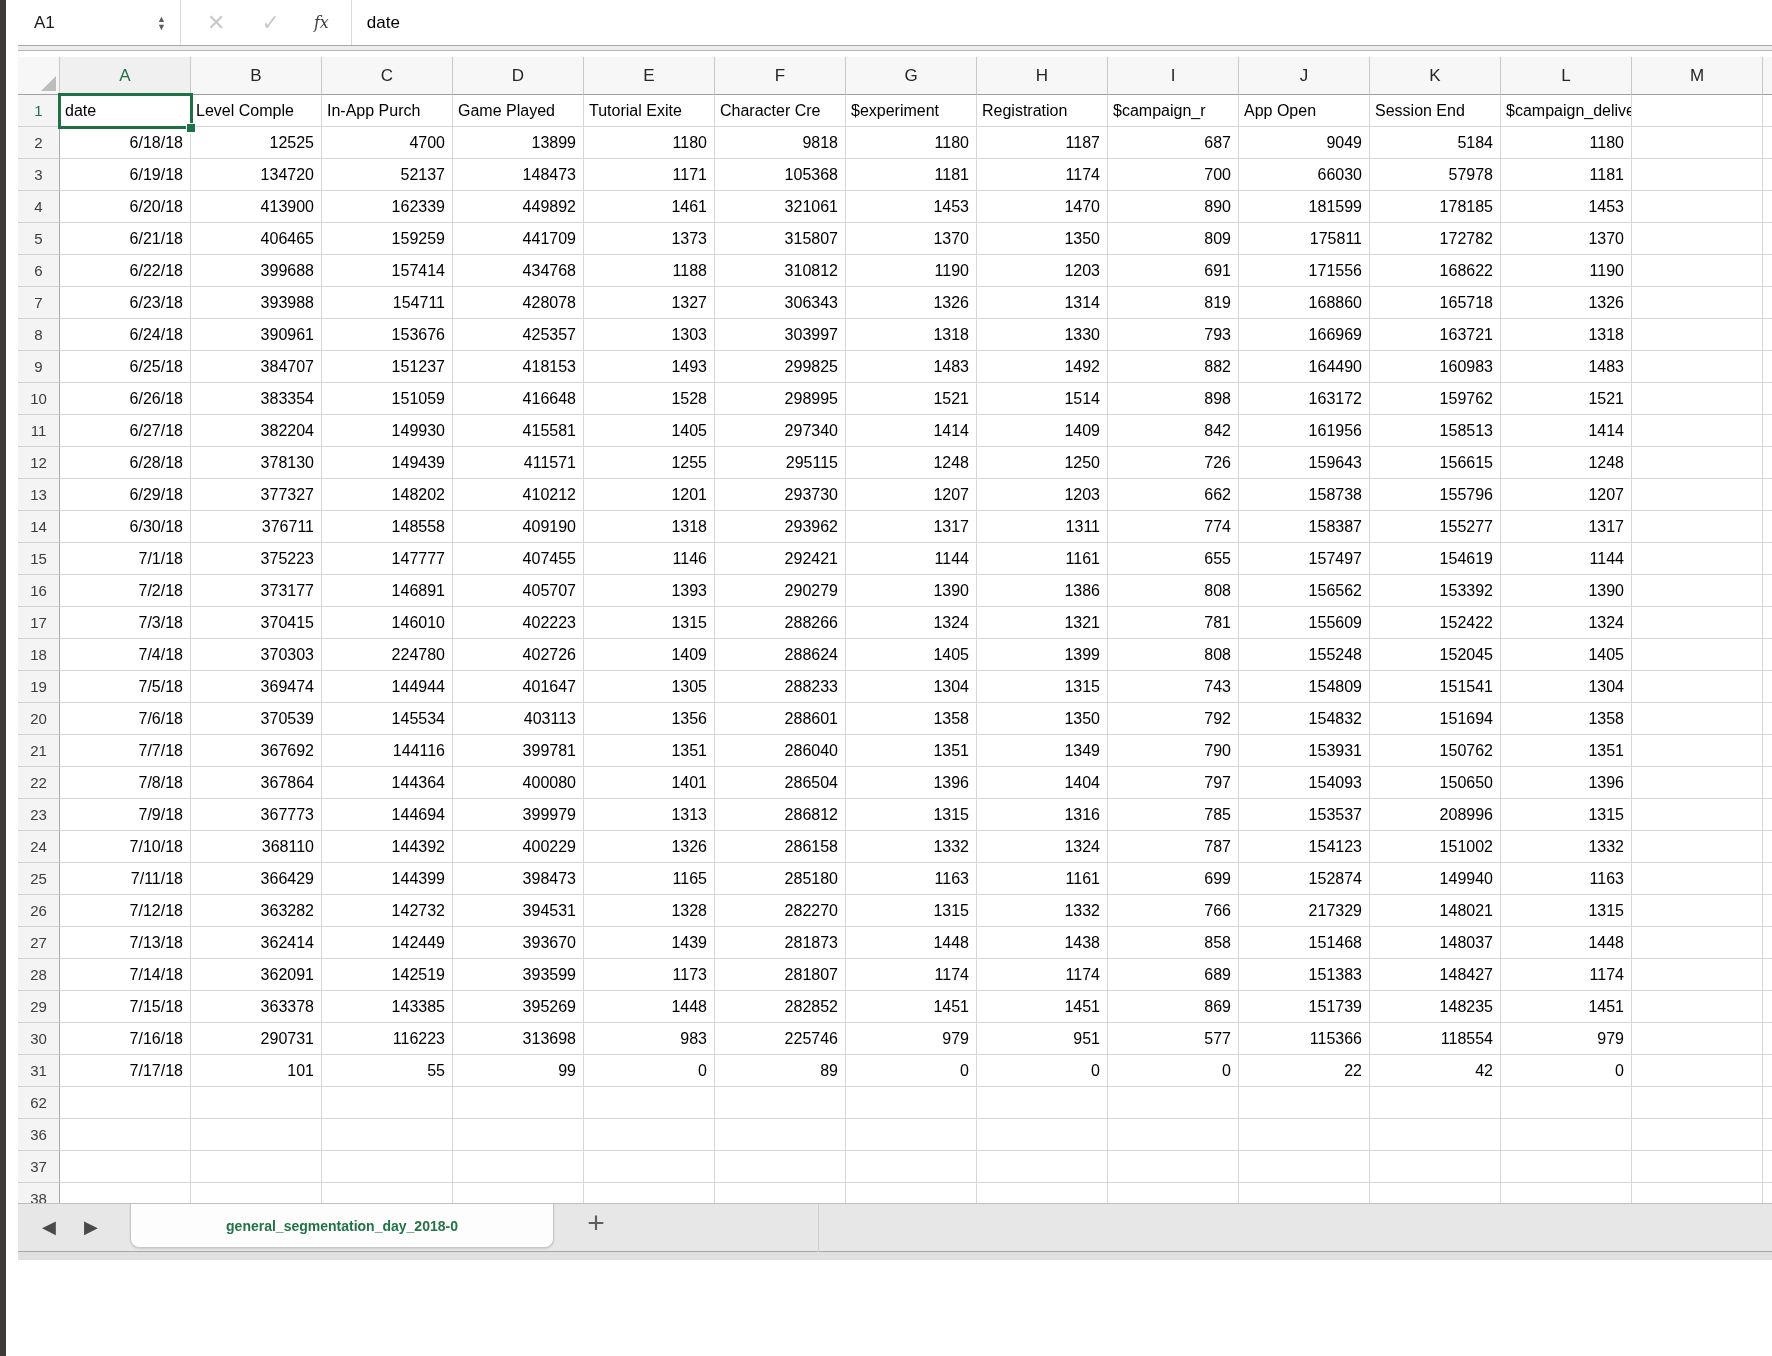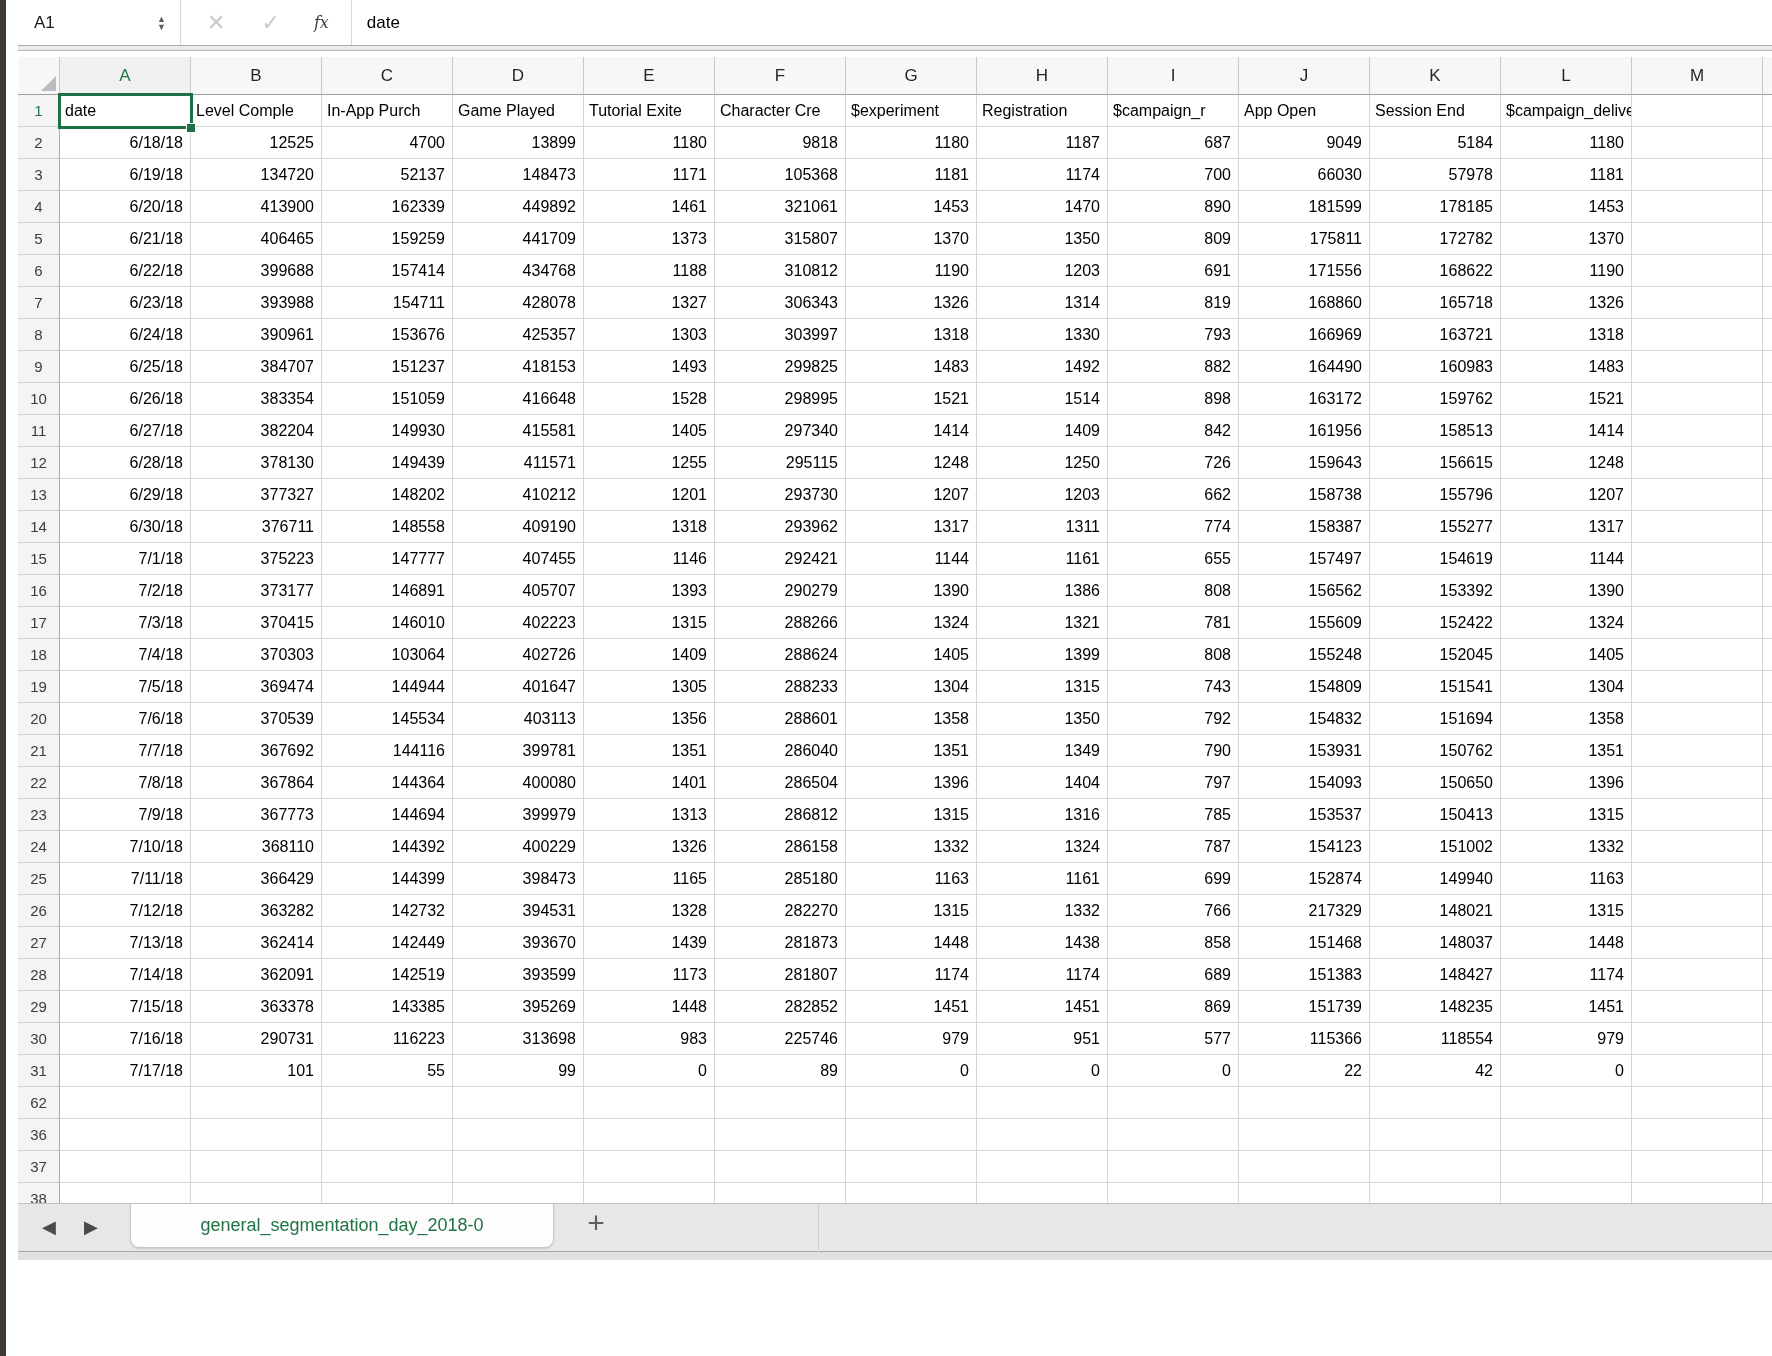--- a/index.html
+++ b/index.html
@@ -59,21 +59,21 @@
 
   
   .sheet-bar { position:relative; height:48px; background:#e7e7e7; border-top:1px solid #c0c0c0; }
   .nav { position:absolute; top:12px; font-size:18px; color:#4a4a4a; cursor:pointer; }
   .nav.prev { left:24px; }
   .nav.next { left:66px; }
   .sheet-tab { position:absolute; left:112px; top:0; width:424px; height:44px;
     background:#fdfdfd; border:1px solid #c6c6c6; border-top:none; border-radius:0 0 9px 9px;
     display:flex; align-items:center; justify-content:center; cursor:pointer;
     box-shadow:0 1px 2px rgba(0,0,0,0.12); }
-  .sheet-tab span { font-size:18px; font-weight:400; color:#217346; }
+  .sheet-tab span { font-size:14px; font-weight:700; color:#217346; }
   .add-sheet { position:absolute; left:556px; top:2px; width:44px; text-align:center;
     font-size:30px; font-weight:300; color:#5f5f5f; cursor:pointer; }
   .bar-divider { position:absolute; left:800px; top:0; width:1px; height:48px; background:#cfcfcf; }
   .bottom-strip { height:9px; background:#e0e0e0; border-top:1px solid #a8a8a8; }
 </style>
 </head>
 <body>
 
 <div class="screen">
   <div class="left-edge"></div>
@@ -404,21 +404,21 @@
           <div class="cell">155609</div>
           <div class="cell">152422</div>
           <div class="cell">1324</div>
           <div class="cell"></div>
           <div class="cell partial"></div>
         </div>
         <div class="g-row data-row">
           <div class="gut">18</div>
           <div class="cell">7/4/18</div>
           <div class="cell">370303</div>
-          <div class="cell">103064</div>
+          <div class="cell">224780</div>
           <div class="cell">402726</div>
           <div class="cell">1409</div>
           <div class="cell">288624</div>
           <div class="cell">1405</div>
           <div class="cell">1399</div>
           <div class="cell">808</div>
           <div class="cell">155248</div>
           <div class="cell">152045</div>
           <div class="cell">1405</div>
           <div class="cell"></div>
@@ -497,21 +497,21 @@
           <div class="cell">7/9/18</div>
           <div class="cell">367773</div>
           <div class="cell">144694</div>
           <div class="cell">399979</div>
           <div class="cell">1313</div>
           <div class="cell">286812</div>
           <div class="cell">1315</div>
           <div class="cell">1316</div>
           <div class="cell">785</div>
           <div class="cell">153537</div>
-          <div class="cell">150413</div>
+          <div class="cell">208996</div>
           <div class="cell">1315</div>
           <div class="cell"></div>
           <div class="cell partial"></div>
         </div>
         <div class="g-row data-row">
           <div class="gut">24</div>
           <div class="cell">7/10/18</div>
           <div class="cell">368110</div>
           <div class="cell">144392</div>
           <div class="cell">400229</div>

